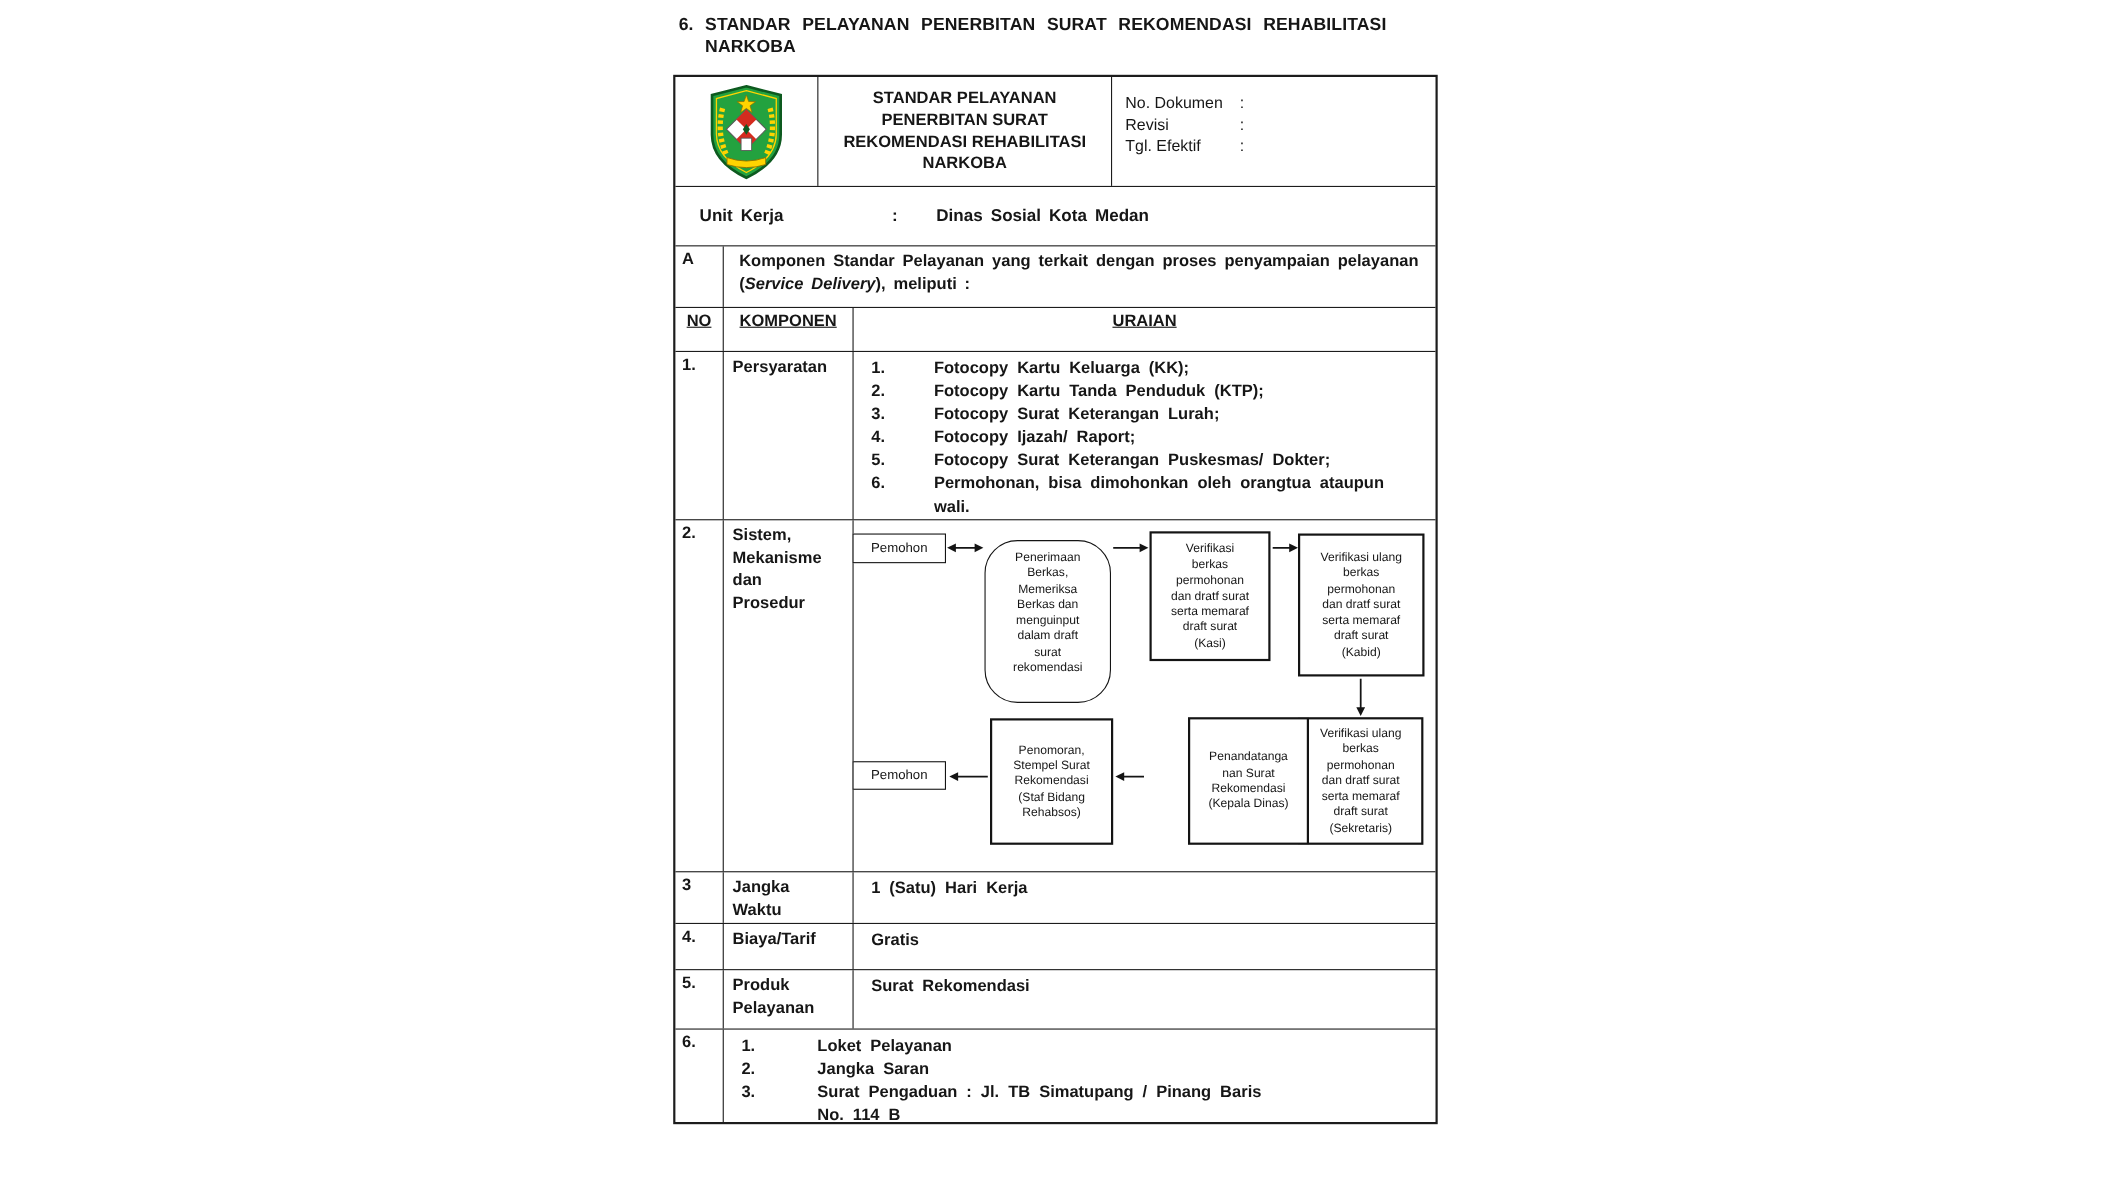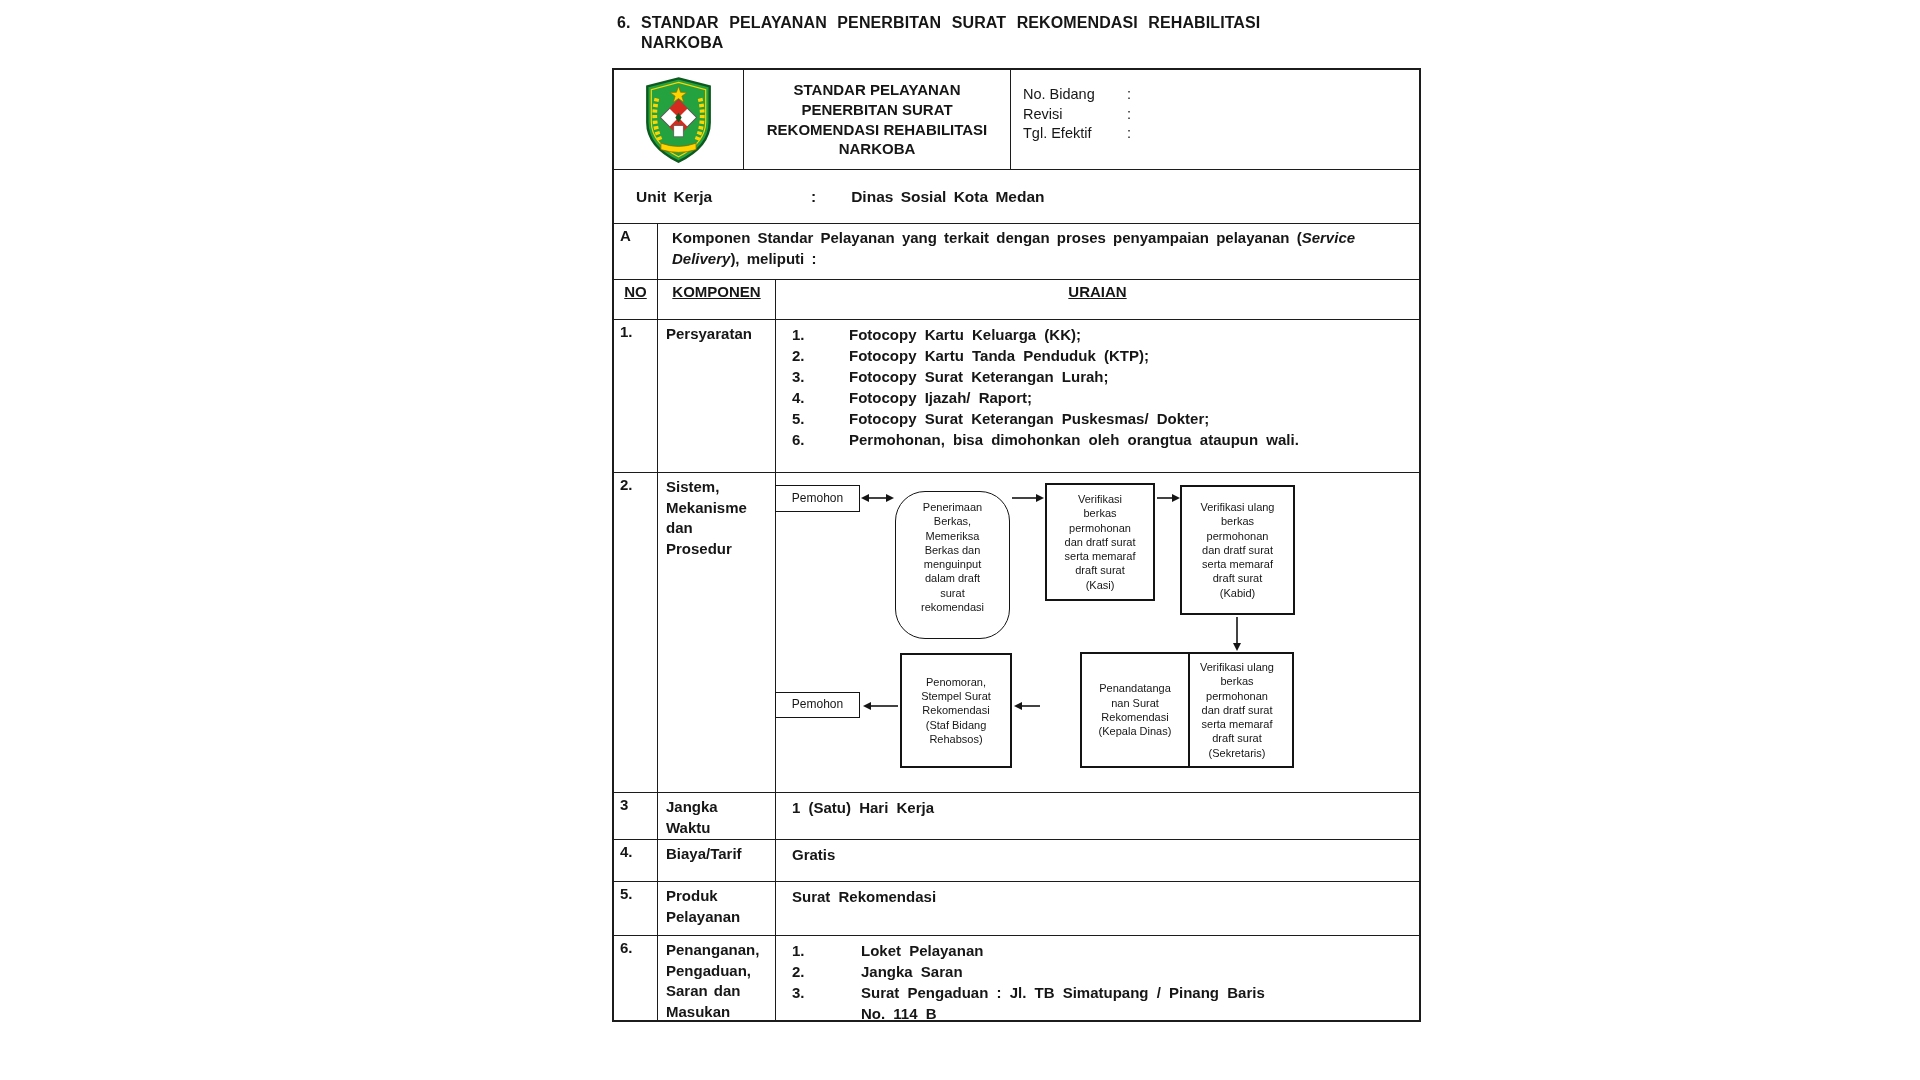--- a/index.html
+++ b/index.html
@@ -7,21 +7,21 @@
          font-family:"Liberation Sans", sans-serif;color:#161616;}
 
   
   .doc-heading{position:absolute;left:617px;top:13px;display:flex;
                font-size:16px;font-weight:700;line-height:1.25;letter-spacing:.1px;}
   .doc-heading .num{width:24px;}
   .doc-heading .l1{word-spacing:6px;white-space:nowrap;}
   .doc-heading .l2{word-spacing:6px;}
 
   
-  .doc-table{position:absolute;left:612px;top:68px;width:809px;
+  .doc-table{position:absolute;left:612px;top:68px;width:695px;
              border:2px solid #1c1c1c;background:#fff;box-sizing:border-box;}
   .trow{display:flex;box-sizing:border-box;border-bottom:1.5px solid #1c1c1c;}
   .trow:last-child{border-bottom:none;}
   .tcell{box-sizing:border-box;border-right:1.5px solid #1c1c1c;}
   .tcell:last-child{border-right:none;}
 
   
   .hdr-row{height:100px;}
   .logo-cell{width:130px;display:flex;align-items:center;justify-content:center;}
   .title-cell{width:267px;display:flex;align-items:center;justify-content:center;
@@ -112,21 +112,21 @@
           <rect x="44" y="62" width="12" height="14" fill="#ffffff" stroke="#5a5a5a" stroke-width="1"></rect>
           <path d="M28 84 Q50 92 72 84 L72 92 Q50 99 28 92 Z" fill="#ffd400" stroke="#8a6d00" stroke-width="1"></path>
         </svg>
       </div>
       <div class="tcell title-cell">STANDAR PELAYANAN
 PENERBITAN SURAT
 REKOMENDASI REHABILITASI
 NARKOBA</div>
       <div class="tcell info-cell">
         <div class="info-line">
-          <span class="lbl">No. Bidang</span>
+          <span class="lbl">No. Dokumen</span>
           <span>:</span>
         </div>
         <div class="info-line">
           <span class="lbl">Revisi</span>
           <span>:</span>
         </div>
         <div class="info-line">
           <span class="lbl">Tgl.  Efektif</span>
           <span>:</span>
         </div>
@@ -285,24 +285,20 @@
 
     <div class="trow r5">
       <div class="tcell colNO">5.</div>
       <div class="tcell lblcell">Produk
 Pelayanan</div>
       <div class="tcell valcell">Surat  Rekomendasi</div>
     </div>
 
     <div class="trow r6">
       <div class="tcell colNO">6.</div>
-      <div class="tcell lblcell">Penanganan,
-Pengaduan,
-Saran dan
-Masukan</div>
       <div class="tcell valcell">
         <div class="olist wide">
           <div class="li">
               <span class="n">1.</span>
               <span class="t">Loket Pelayanan</span>
             </div>
           <div class="li">
               <span class="n">2.</span>
               <span class="t">Jangka Saran</span>
             </div>

